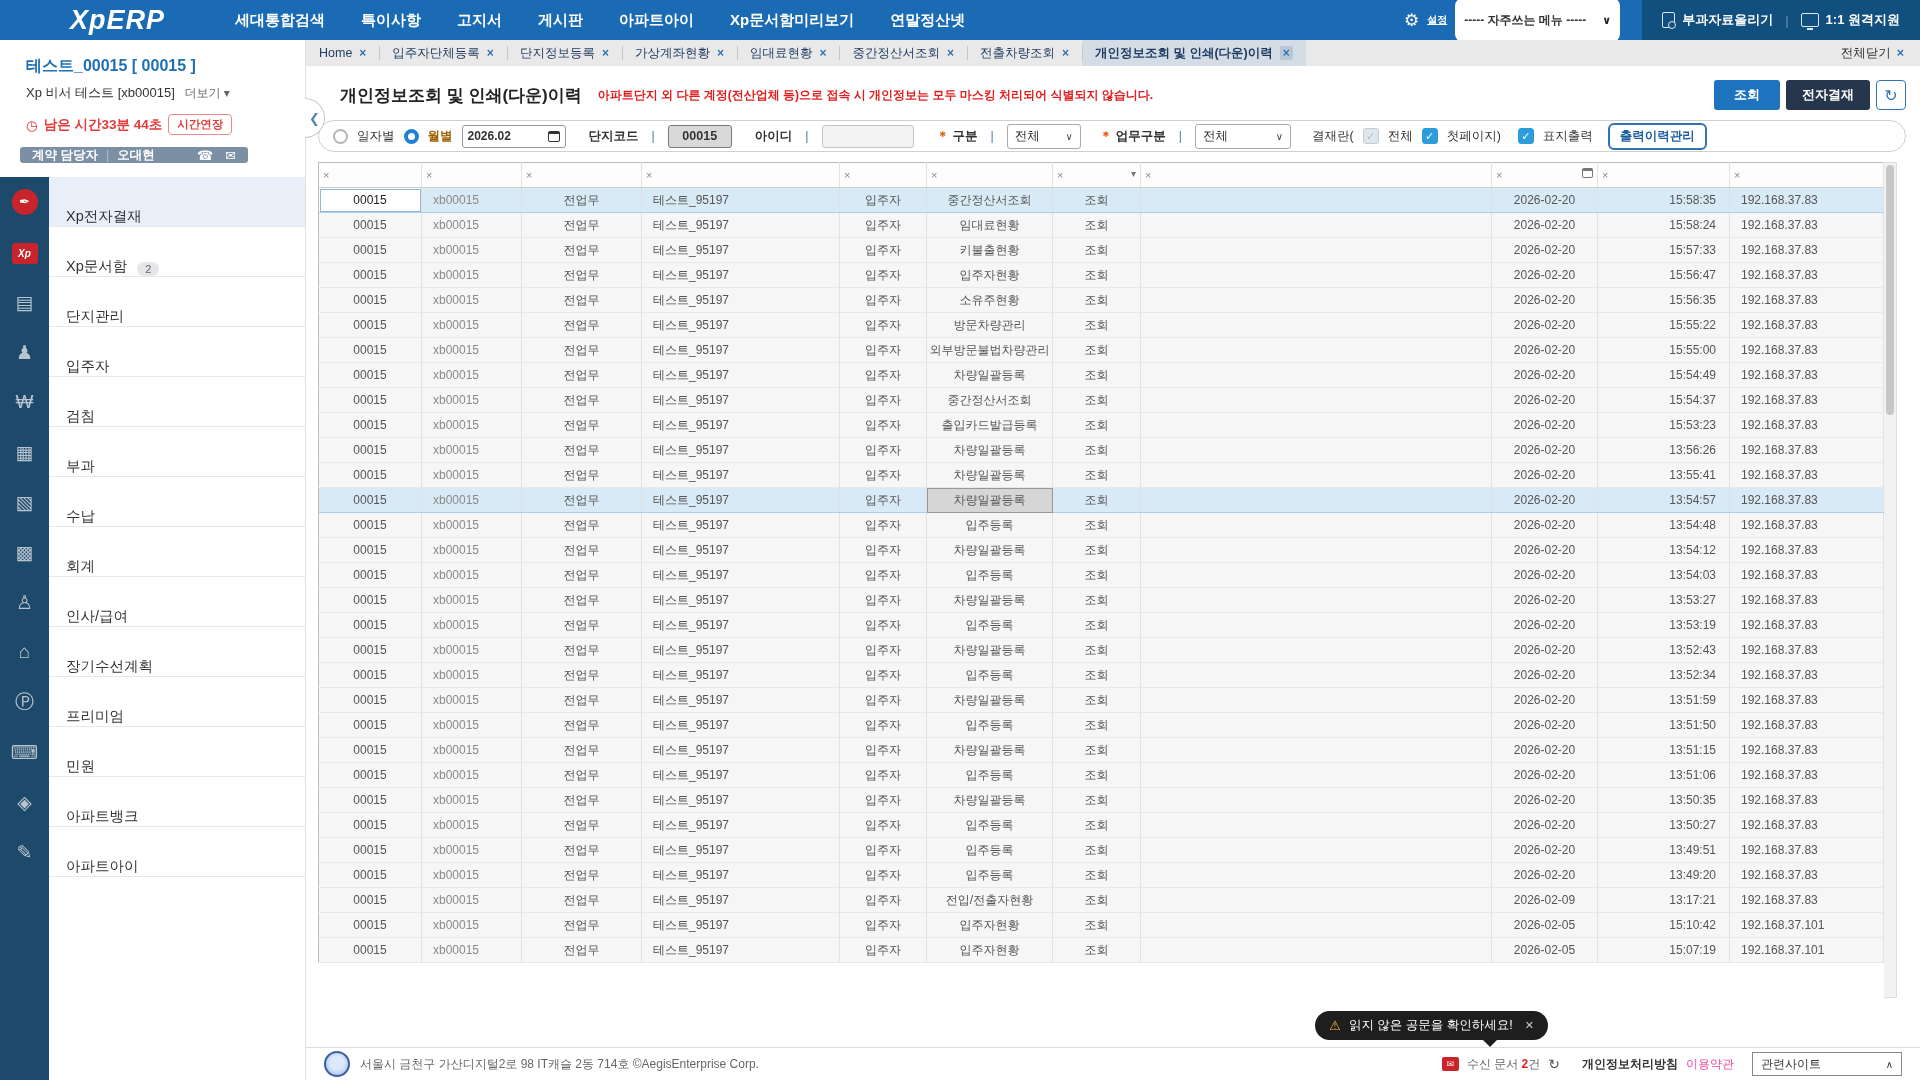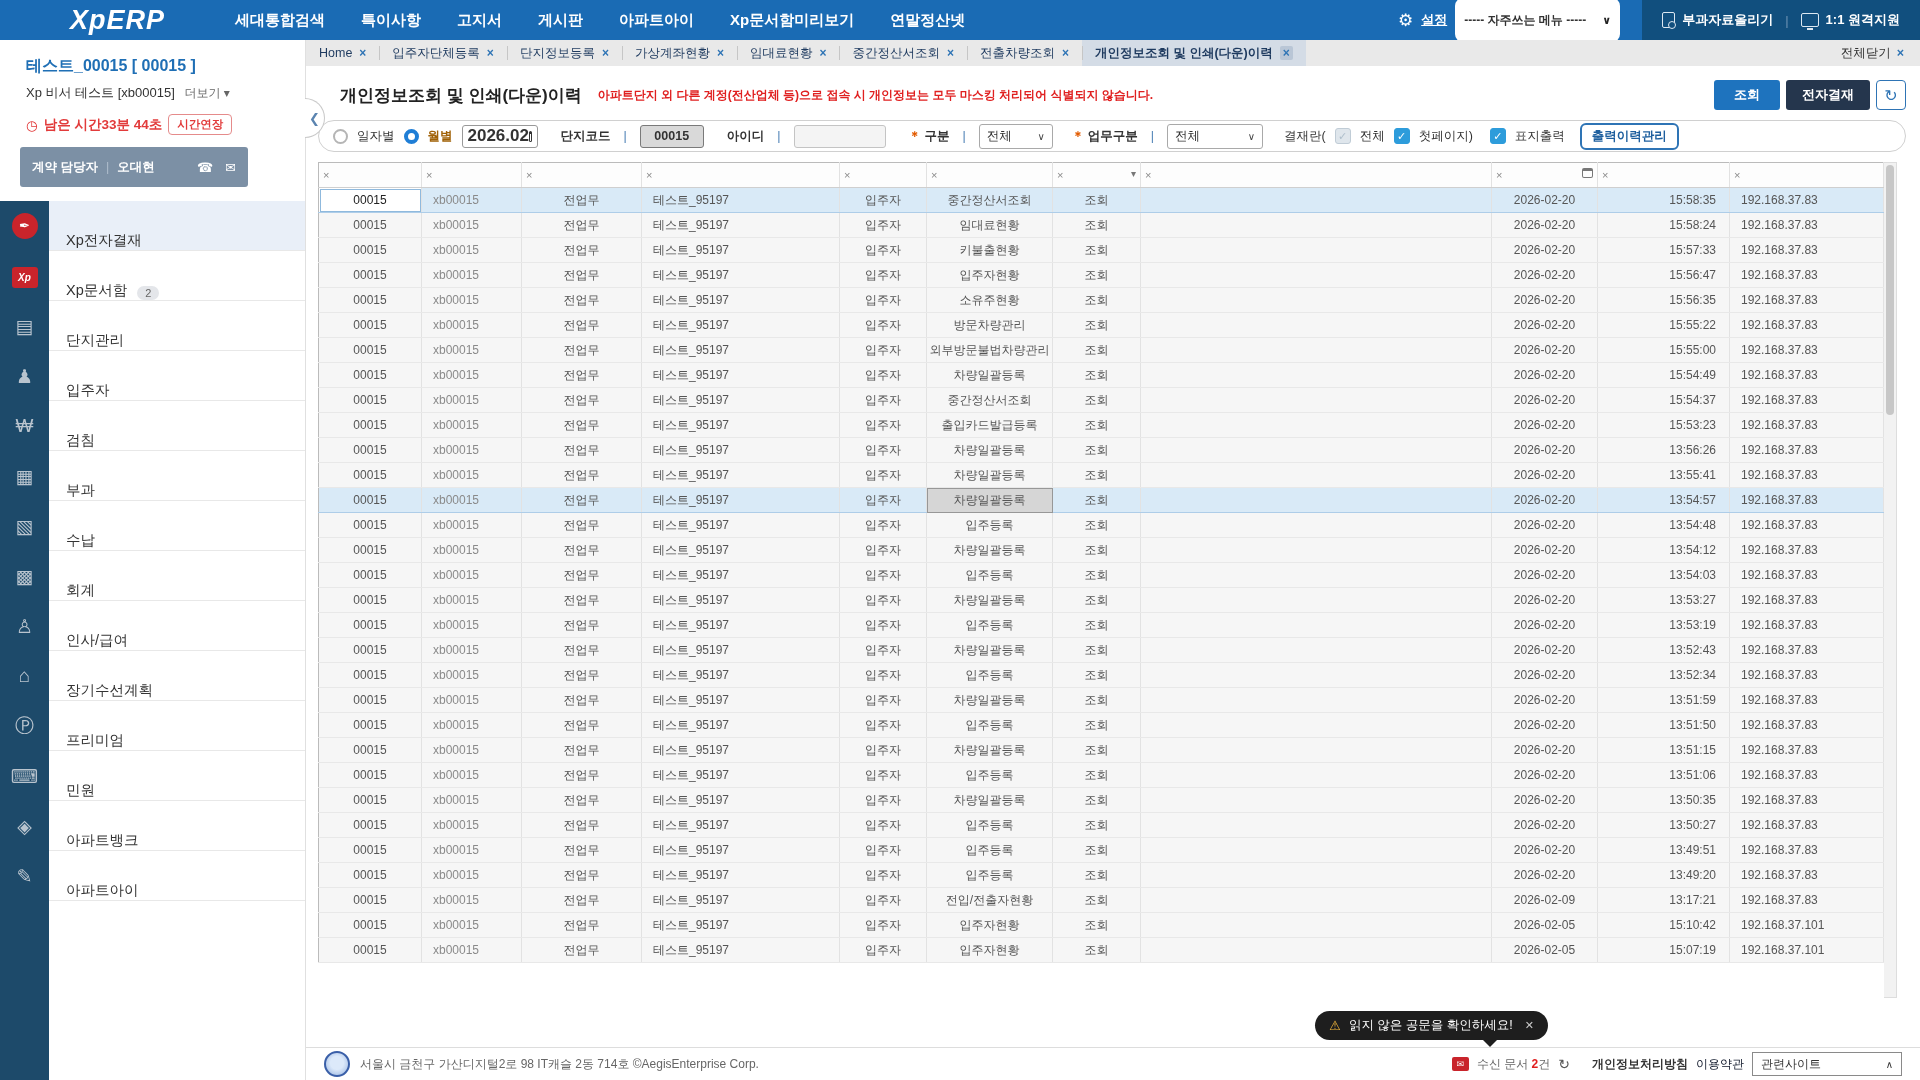--- a/index.html
+++ b/index.html
@@ -6,21 +6,21 @@
   html,body { width:1920px; height:1080px; overflow:hidden; background:#fff;
     font-family:"Liberation Sans","DejaVu Sans",sans-serif; }
 
   
   .topbar { height:40px; background:#1a6bb4; display:flex; align-items:center; color:#fff; }
   .logo { width:235px; text-align:center; font-size:27px; font-weight:bold; font-style:italic; letter-spacing:1px; }
   .topnav { display:flex; gap:36px; font-size:15px; font-weight:bold; }
   .nav-item { cursor:pointer; }
   .topbar-right { margin-left:auto; display:flex; align-items:center; gap:8px; }
   .gear { font-size:17px; }
-  .set-label { font-size:13px; font-weight:bold;text-decoration:underline; }
+  .set-label { font-size:10px; font-weight:bold;text-decoration:underline; }
   .fav-select { width:165px; height:44px; background:#fff; color:#333; border-radius:8px;
     display:flex; align-items:center; justify-content:space-between; padding:0 9px; font-size:12px; font-weight:bold; margin-right:14px; }
   .fav-select .chev { font-size:11px; color:#222; }
   .topbar-tools { height:40px; background:#114f7e; display:flex; align-items:center; gap:12px; padding:0 20px; font-size:13px; font-weight:bold; }
   .tool-item { display:flex; align-items:center; gap:7px; cursor:pointer; }
   .tool-sep { color:#6d93b5; font-weight:normal; }
   .ico-doc { width:13px; height:16px; border:1.5px solid #dce8f2; border-radius:2px; position:relative; display:inline-block; }
   .ico-doc::after { content:""; position:absolute; right:-2px; bottom:-2px; width:6px; height:6px; border-radius:50%; border:1.5px solid #dce8f2; background:#114f7e; }
   .ico-pc { width:18px; height:14px; border:1.5px solid #dce8f2; position:relative; display:inline-block; border-radius:2px; }
   .ico-pc::after { content:""; position:absolute; left:5px; bottom:-4px; width:6px; height:2px; background:#dce8f2; }
@@ -30,21 +30,21 @@
   .sidebar { width:306px; border-right:1px solid #e0e0e0; display:flex; flex-direction:column; background:#fff; }
   .content { flex:1; display:flex; flex-direction:column; background:#fff; position:relative; }
 
   
   .site-head { padding:16px 0 0 26px; }
   .site-title { color:#1f6fb5; font-size:16px; font-weight:bold; }
   .user-line { margin-top:7px; font-size:13px; color:#333; }
   .more { color:#666; font-size:12px; margin-left:6px; cursor:pointer; }
   .timer-row { margin:12px 0 0 26px; color:#e23b3b; font-size:13.5px; font-weight:bold; display:flex; align-items:center; gap:6px; }
   .extend-btn { border:1px solid #e58b8b; color:#e23b3b; background:#fff; border-radius:4px; font-size:11.5px; padding:2px 8px; cursor:pointer; font-weight:bold; }
-  .manager-bar { margin:12px 0 14px 20px; width:228px; height:40px; background:#7c90a5; color:#fff; border-radius:3px;
+  .manager-bar { margin:12px 0 14px 20px; width:228px; height:16px; background:#7c90a5; color:#fff; border-radius:3px;
     display:flex; align-items:center; font-size:12.5px; font-weight:bold; padding:0 12px; gap:8px; }
   .manager-bar .mb-sep { color:#aebdcc; font-weight:normal; }
   .manager-icons { margin-left:auto; display:flex; gap:12px; font-size:13px; }
   .menu { flex:1; display:flex; flex-direction:column; background:linear-gradient(to right,#1d4a6a 0,#1d4a6a 49px,#fff 49px); }
   .menu-item { height:50px; display:flex; align-items:center; cursor:pointer; }
   .menu-ico { width:49px; text-align:center; color:#b9c4ce; font-size:19px; flex:none; }
   .menu-label-wrap { flex:1; height:100%; display:flex; align-items:flex-end; padding-left:17px; border-bottom:1px solid #e8e8e8; gap:10px; }
   .menu-item.active .menu-label-wrap { background:#e9eff8; }
   .menu-label { font-size:14.5px; color:#333; }
   .menu-badge { background:#e4e6ea; color:#666; font-size:11px; border-radius:9px; padding:1px 8px; }
@@ -73,21 +73,21 @@
   .btn-approval { background:#25364d; color:#fff; border:none; width:84px; height:30px; border-radius:3px; font-size:13px; font-weight:bold; cursor:pointer; }
   .btn-refresh { width:30px; height:30px; background:#fff; border:1px solid #2e74b5; border-radius:4px; color:#2e74b5; font-size:16px; cursor:pointer; }
 
   
   .filter-bar { margin:2px 14px 10px 12px; height:32px; border:1px solid #d0d0d0; border-radius:16px; background:#fff;
     display:flex; align-items:center; padding:0 14px; gap:9px; font-size:12.5px; color:#333; }
   .radio { width:15px; height:15px; border-radius:50%; border:2px solid #b5b5b5; background:#fff; display:inline-block; }
   .radio.sel { border:4.5px solid #1f7ed6; }
   .lbl { font-weight:bold; }
   .lbl-blue { color:#a16207; font-weight:bold; }
-  .inp-date { width:76px; height:23px; border:1px solid #999; border-radius:3px; display:flex; align-items:center; justify-content:space-between; padding:0 5px; font-size:17px; font-weight:bold; }
+  .inp-date { width:104px; height:23px; border:1px solid #999; border-radius:3px; display:flex; align-items:center; justify-content:space-between; padding:0 5px; font-size:12px; font-weight:bold; }
   .cal { display:inline-block; width:12px; height:11px; border:1.5px solid #333; border-top-width:3px; border-radius:2px; }
   .fsep { color:#4a7fb5; padding:0 4px; }
   .inp-gray { width:64px; height:23px; background:#d9d9d9; border:1.5px solid #7a7a7a; border-radius:3px; text-align:center; font-weight:bold; font-size:12.5px; line-height:20px; }
   .inp-plain { width:92px; height:23px; background:#f4f4f4; border:1px solid #c4c4c4; border-radius:3px; }
   .star { color:#e25b00; font-weight:bold; }
   .sel-box { height:25px; border:1px solid #a9a9a9; border-radius:3px; background:#fff; display:flex; align-items:center; justify-content:space-between; padding:0 7px; gap:10px; cursor:pointer; }
   .sel-box .chev { font-size:10px; color:#444; }
   .cb { width:16px; height:16px; border-radius:3px; display:inline-flex; align-items:center; justify-content:center; font-size:11px; }
   .cb.dis { background:#dfe6ec; border:1px solid #c0ccd6; color:#aebecb; }
   .cb.on { background:#2d9cdb; color:#fff; border:1px solid #2d9cdb; }
@@ -114,21 +114,21 @@
   .vthumb { position:absolute; top:2px; left:2px; width:8px; height:250px; background:#c7c7c7; border-radius:5px; }
 
   
   .footer { margin-top:auto; height:33px; border-top:1px solid #ddd; display:flex; align-items:center; padding:0 18px; gap:10px; font-size:12px; color:#666; position:relative; }
   .emblem { width:26px; height:26px; border-radius:50%; border:2px solid #3a5fa8; background:radial-gradient(circle at 50% 45%, #dce9fa 0 40%, #b8cdec 70%, #9fbce4); }
   .f-right { margin-left:auto; display:flex; align-items:center; gap:8px; }
   .mail-ico { width:17px; height:14px; background:#c9242b; color:#fff; font-size:9px; display:inline-flex; align-items:center; justify-content:center; border-radius:2px; }
   .inbox-count { color:#e02020; font-weight:bold; }
   .f-refresh { color:#555; font-size:14px; cursor:pointer; margin-right:14px; }
   .f-link { color:#333; font-weight:bold; cursor:pointer; }
-  .f-link.norm { font-weight:normal; color:#0f172a; }
+  .f-link.norm { font-weight:normal; color:#ec4899; margin-right:10px; }
   .rel-select { width:150px; height:24px; border:1px solid #8a8a8a; background:#fff; display:flex; align-items:center; justify-content:space-between; padding:0 8px; font-size:12px; color:#333; cursor:pointer; }
   .tooltip { position:absolute; right:372px; bottom:40px; background:#1e1e1e; color:#fff; border-radius:15px; padding:6px 14px; font-size:12.5px; display:flex; align-items:center; gap:8px; }
   .tooltip::after { content:""; position:absolute; left:72%; bottom:-7px; border:7px solid transparent; border-top-color:#1e1e1e; border-bottom:none; }
   .tooltip .bell { color:#f6b93b; font-size:13px; }
   .tooltip .tclose { color:#ccc; font-size:11px; margin-left:4px; cursor:pointer; }
 </style>
 </head>
 <body>
 
 <header class="topbar">

